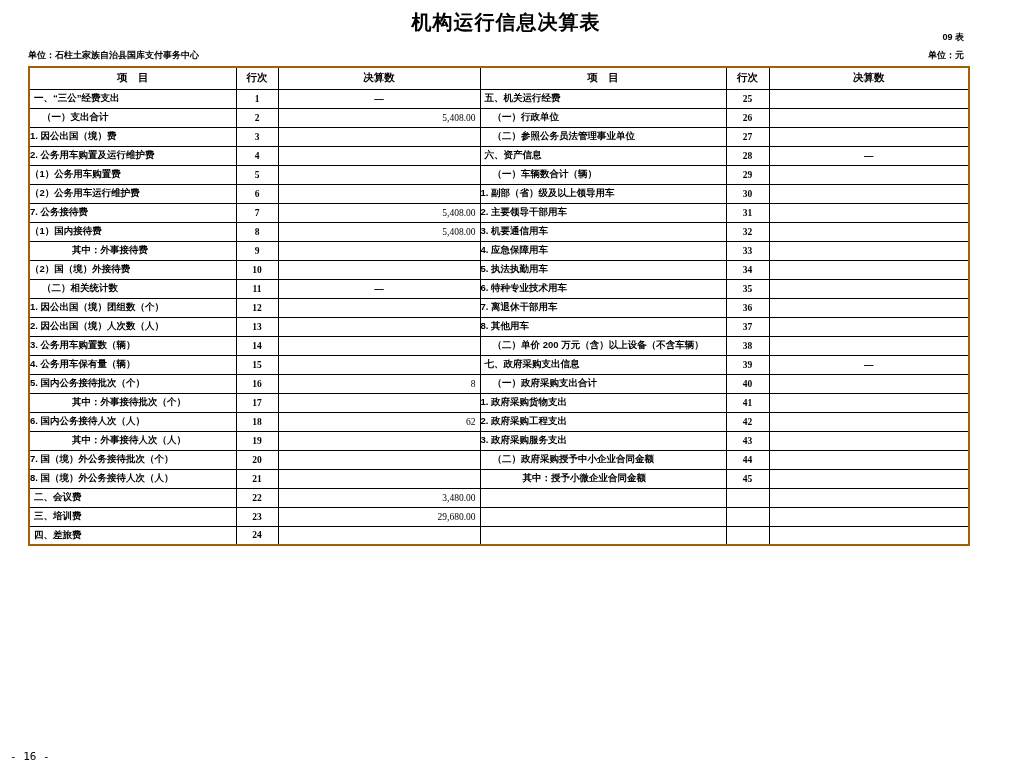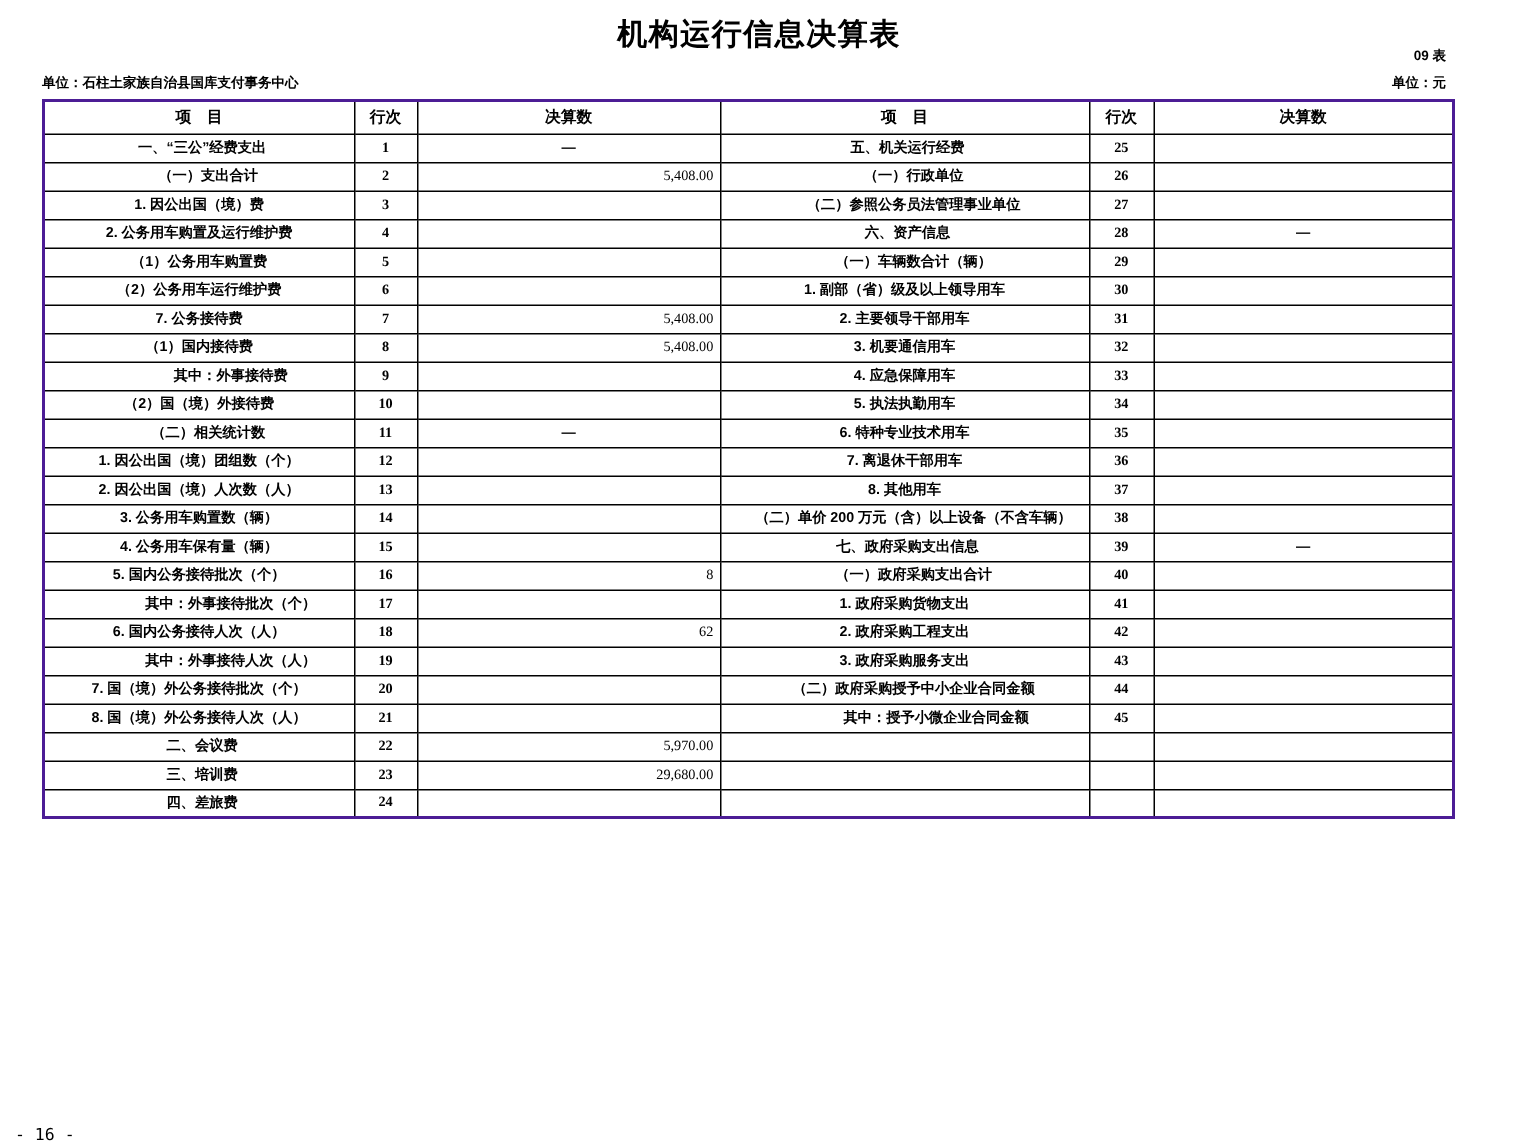--- a/index.html
+++ b/index.html
@@ -29,38 +29,38 @@
   .unit-currency {
     position: absolute; top: 49px; right: 48px;
     font-size: 9px; font-weight: bold;
   }
 
   table.accounts {
     position: absolute; left: 28px; top: 66px;
     width: 940px;
     border-collapse: collapse;
     table-layout: fixed;
-    border: 2px solid #4c1d95;
+    border: 2px solid #a16207;
   }
   table.accounts th, table.accounts td {
     border: 1px solid #000;
     overflow: hidden;
     white-space: nowrap;
   }
   table.accounts th {
     height: 22px;
     font-size: 10.5px; font-weight: bold;
     text-align: center; vertical-align: middle;
   }
   table.accounts td {
     height: 19px;
     font-size: 9.5px;
     vertical-align: middle;
   }
-  td.item { font-weight: bold; text-align: center; }
+  td.item { font-weight: bold; text-align: left; }
   td.ind0 { padding-left: 4px; }
   td.ind1 { padding-left: 12px; }
   td.ind2 { }
   td.ind3 { padding-left: 42px; margin-left: 28px; }
   td.lineno {
     font-family: "Liberation Serif", serif;
     font-size: 10px; font-weight: bold;
     text-align: center;
   }
   td.amount {
@@ -271,21 +271,21 @@
         <td class="item ind2">8. 国（境）外公务接待人次（人）</td>
         <td class="lineno">21</td>
         <td class="amount"></td>
         <td class="item ind3">其中：授予小微企业合同金额</td>
         <td class="lineno">45</td>
         <td class="amount"></td>
       </tr>
       <tr>
         <td class="item ind0">二、会议费</td>
         <td class="lineno">22</td>
-        <td class="amount">5,970.00</td>
+        <td class="amount">3,480.00</td>
         <td class="item ind0"></td>
         <td class="lineno"></td>
         <td class="amount"></td>
       </tr>
       <tr>
         <td class="item ind0">三、培训费</td>
         <td class="lineno">23</td>
         <td class="amount">29,680.00</td>
         <td class="item ind0"></td>
         <td class="lineno"></td>

